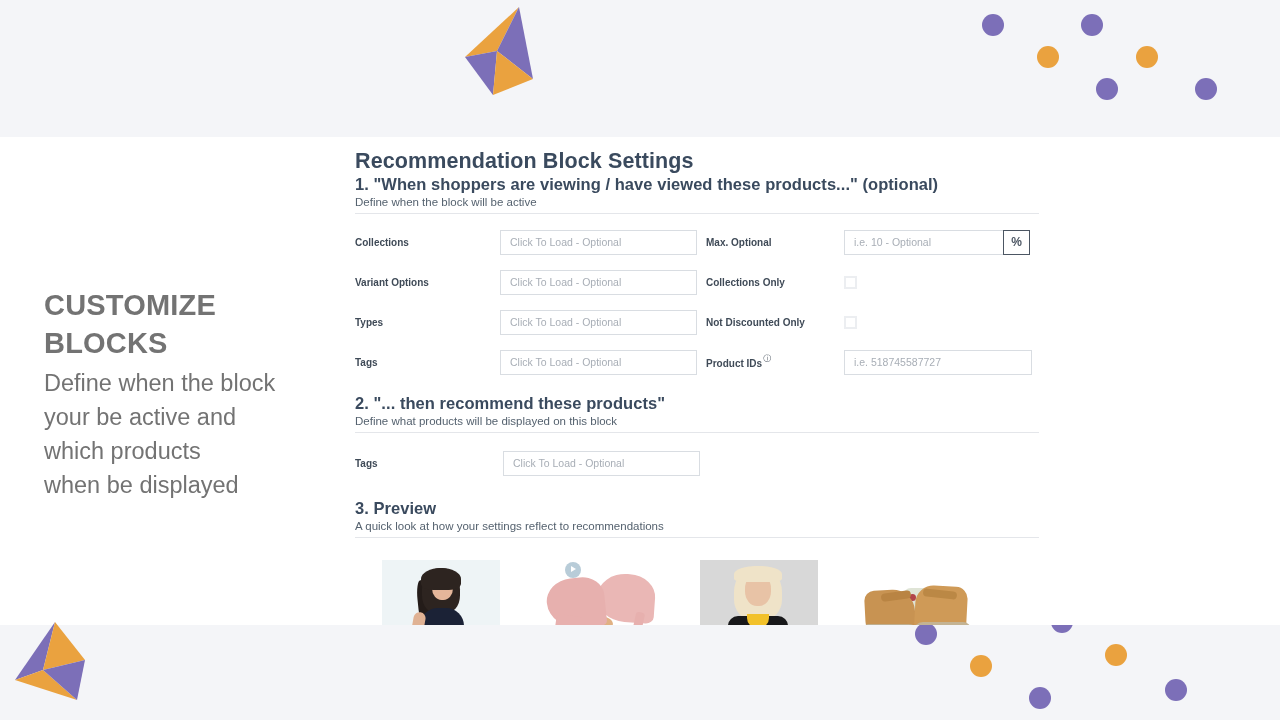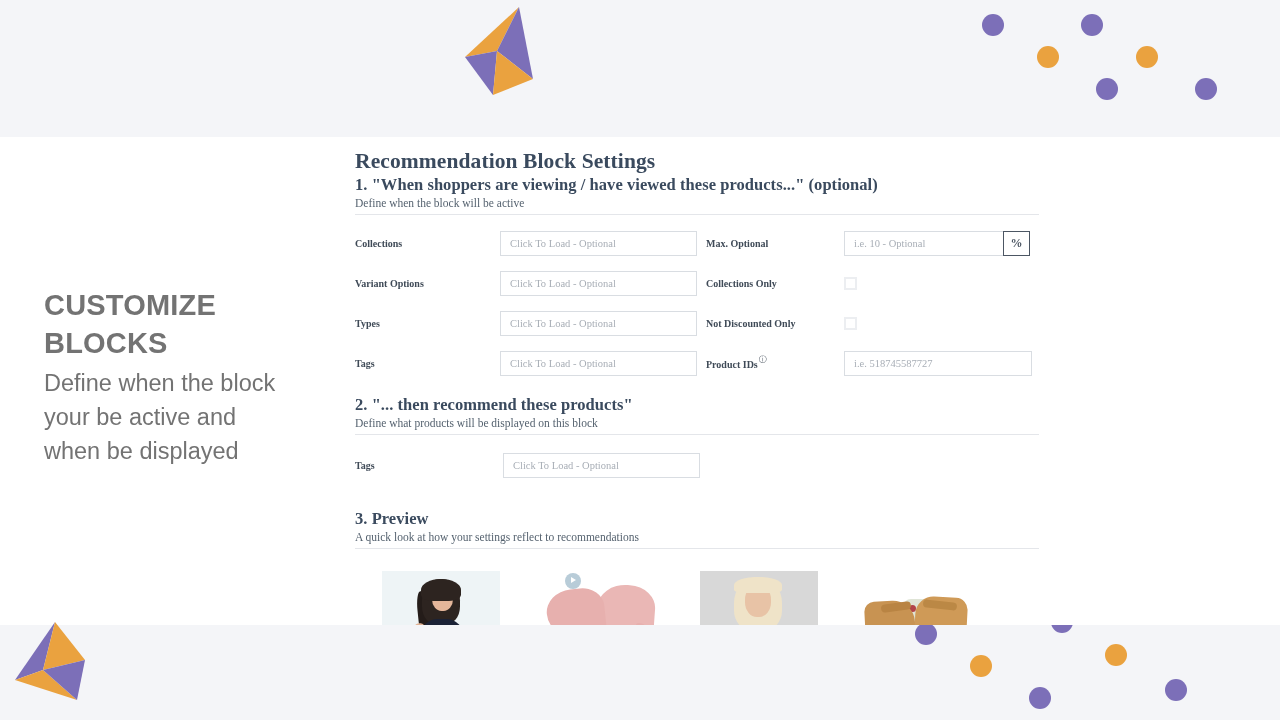--- a/index.html
+++ b/index.html
@@ -35,21 +35,21 @@
   }
   .left-copy .subline{
     font-size:23.5px;line-height:34px;font-weight:400;margin:0;
   }
 
   
   .panel{
     position:absolute;left:336px;top:137px;width:944px;height:488px;
     background:#ffffff;overflow:hidden;
   }
-  .panel-inner{padding:12px 8px 0 19px;font-family:Liberation Serif, serif;}
+  .panel-inner{padding:12px 8px 0 19px;}
 
   .app-title{
     font-size:21.5px;font-weight:bold;color:#3a4a5e;
     margin:0 0 1px 0;letter-spacing:.1px;
   }
   .section-title{
     font-size:16.5px;font-weight:bold;color:#3a4a5e;margin:0;
     letter-spacing:.05px;
   }
   .section-sub{
@@ -98,21 +98,21 @@
   .label-stack{position:relative;width:138px;flex:none;}
   .label-stack .field-label{width:auto;}
 
   
   .sec2{margin-top:12px;}
   .sec2 .field-row{margin-top:10px;}
   .sec2 .field-label{width:148px;}
   .sec2 .field-input{width:197px;}
 
   
-  .sec3{margin-top:24px;}
+  .sec3{margin-top:16px;}
   .preview-strip{
     display:flex;gap:41px;margin-top:22px;padding-left:27px;
   }
   .pv{
     width:118px;height:86px;position:relative;overflow:hidden;
   }
 
   
   .img-a{background:#eef4f6;}
   .img-a .hair{position:absolute;left:40px;top:8px;width:38px;height:46px;
@@ -232,20 +232,21 @@
   </div>
 
   <div class="left-copy">
     <div class="headline">
       <div>CUSTOMIZE</div>
       <div>BLOCKS</div>
     </div>
     <div class="subline">
       <div>Define when the block</div>
       <div>your be active and</div>
+      <div>which products</div>
       <div>when be displayed</div>
     </div>
   </div>
 
   <div class="panel">
     <div class="panel-inner">
 
       <div class="app-title">Recommendation Block Settings</div>
 
       <div>

